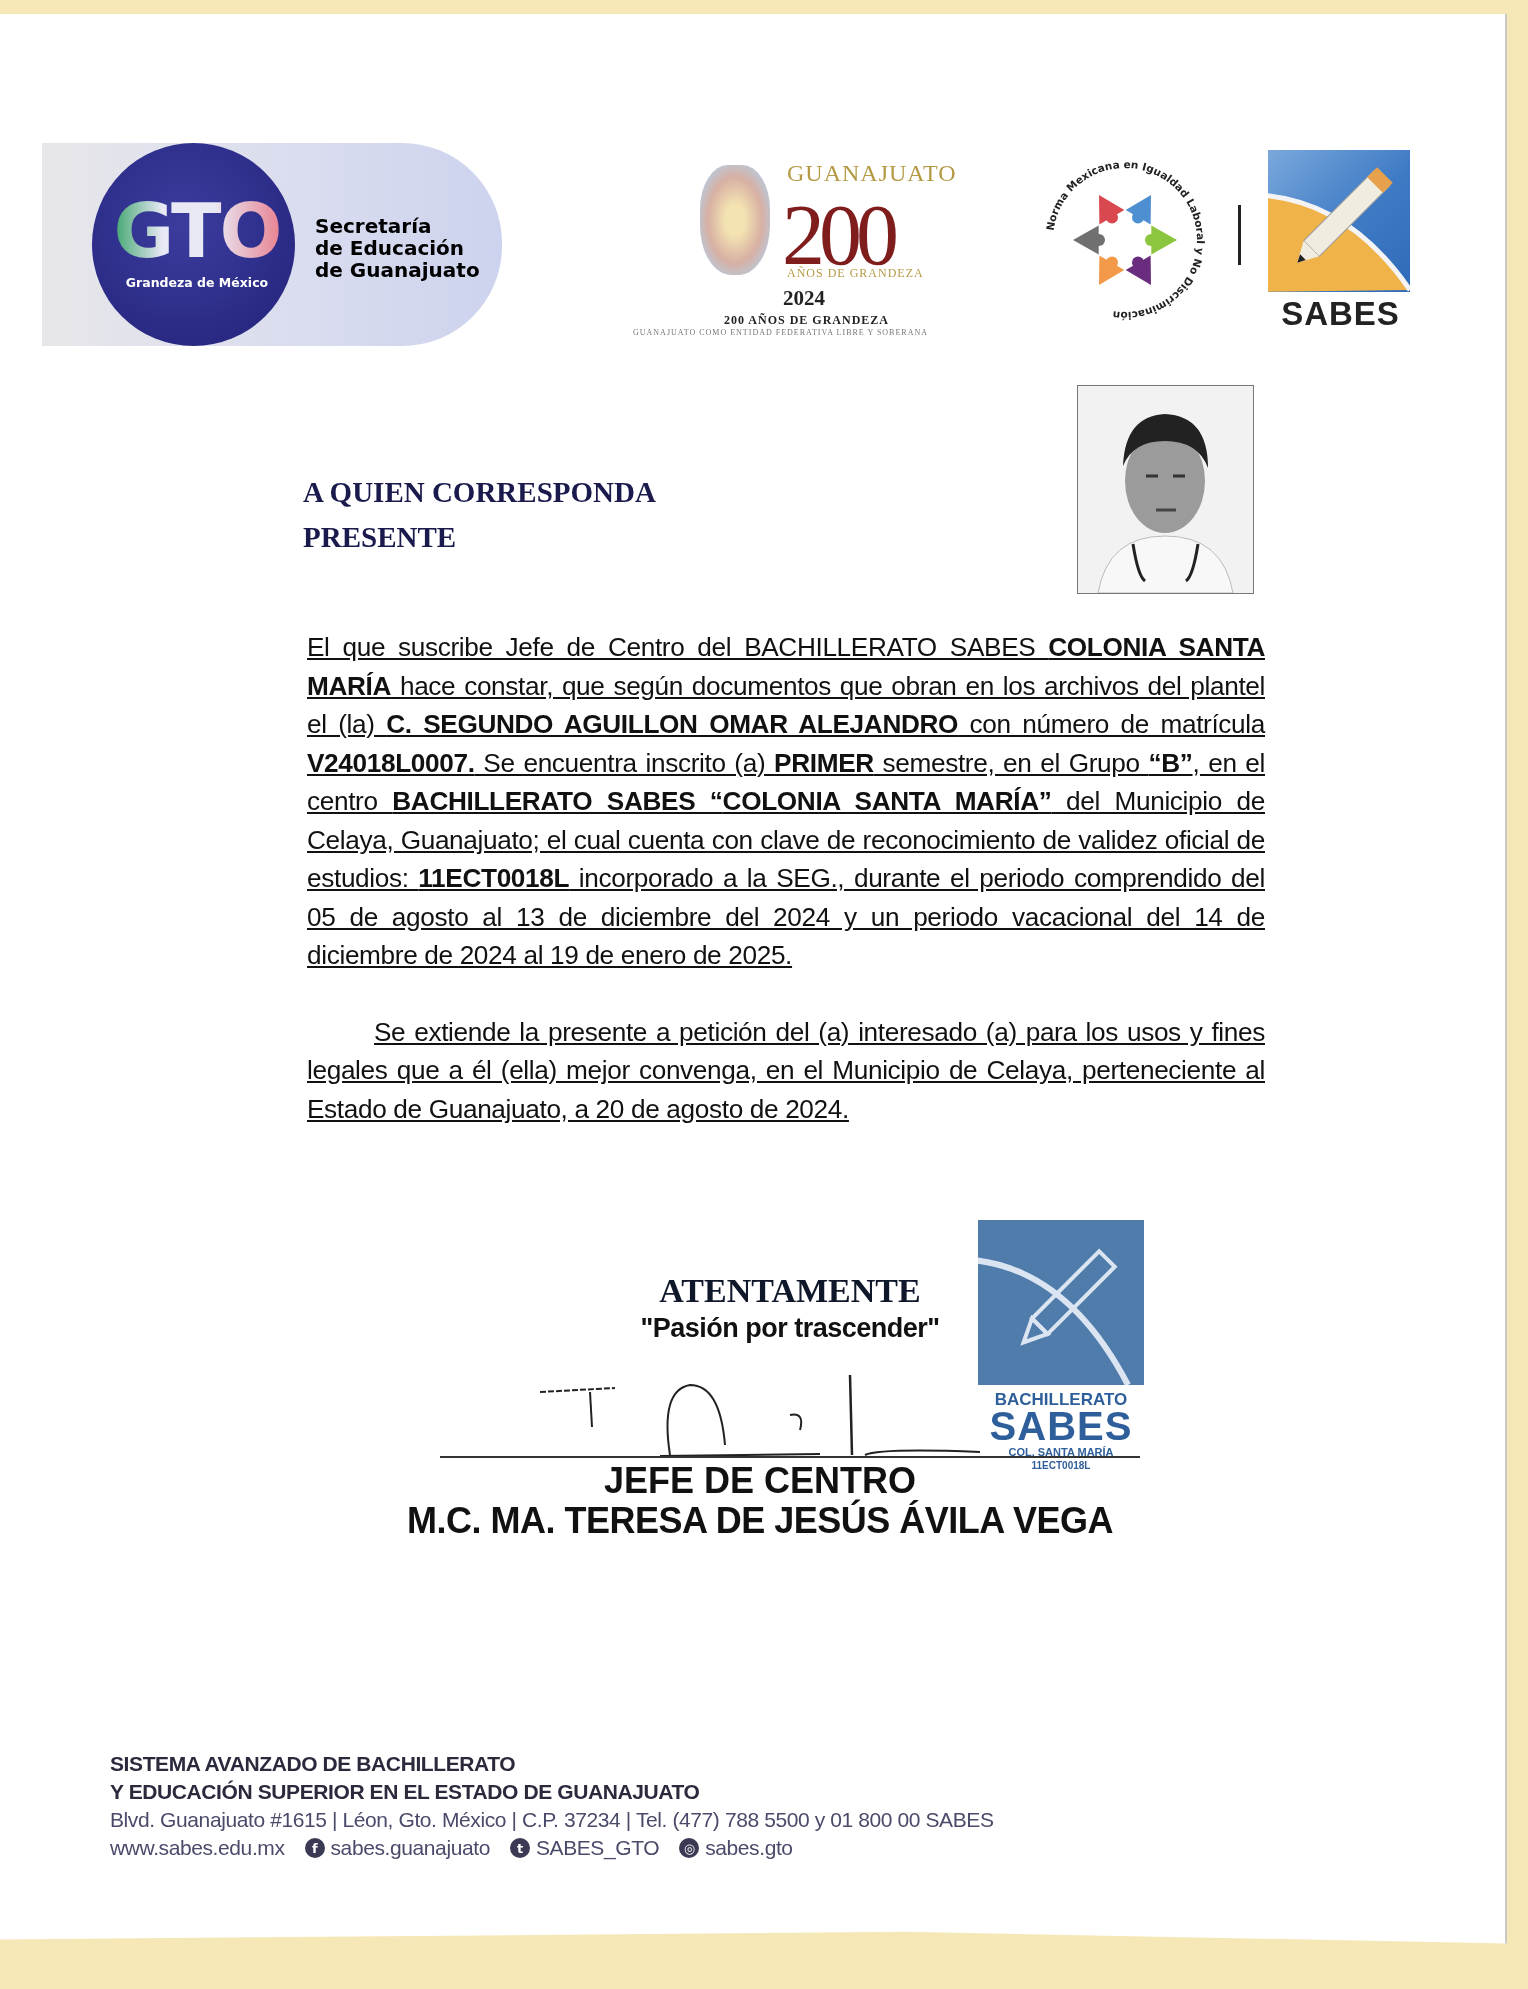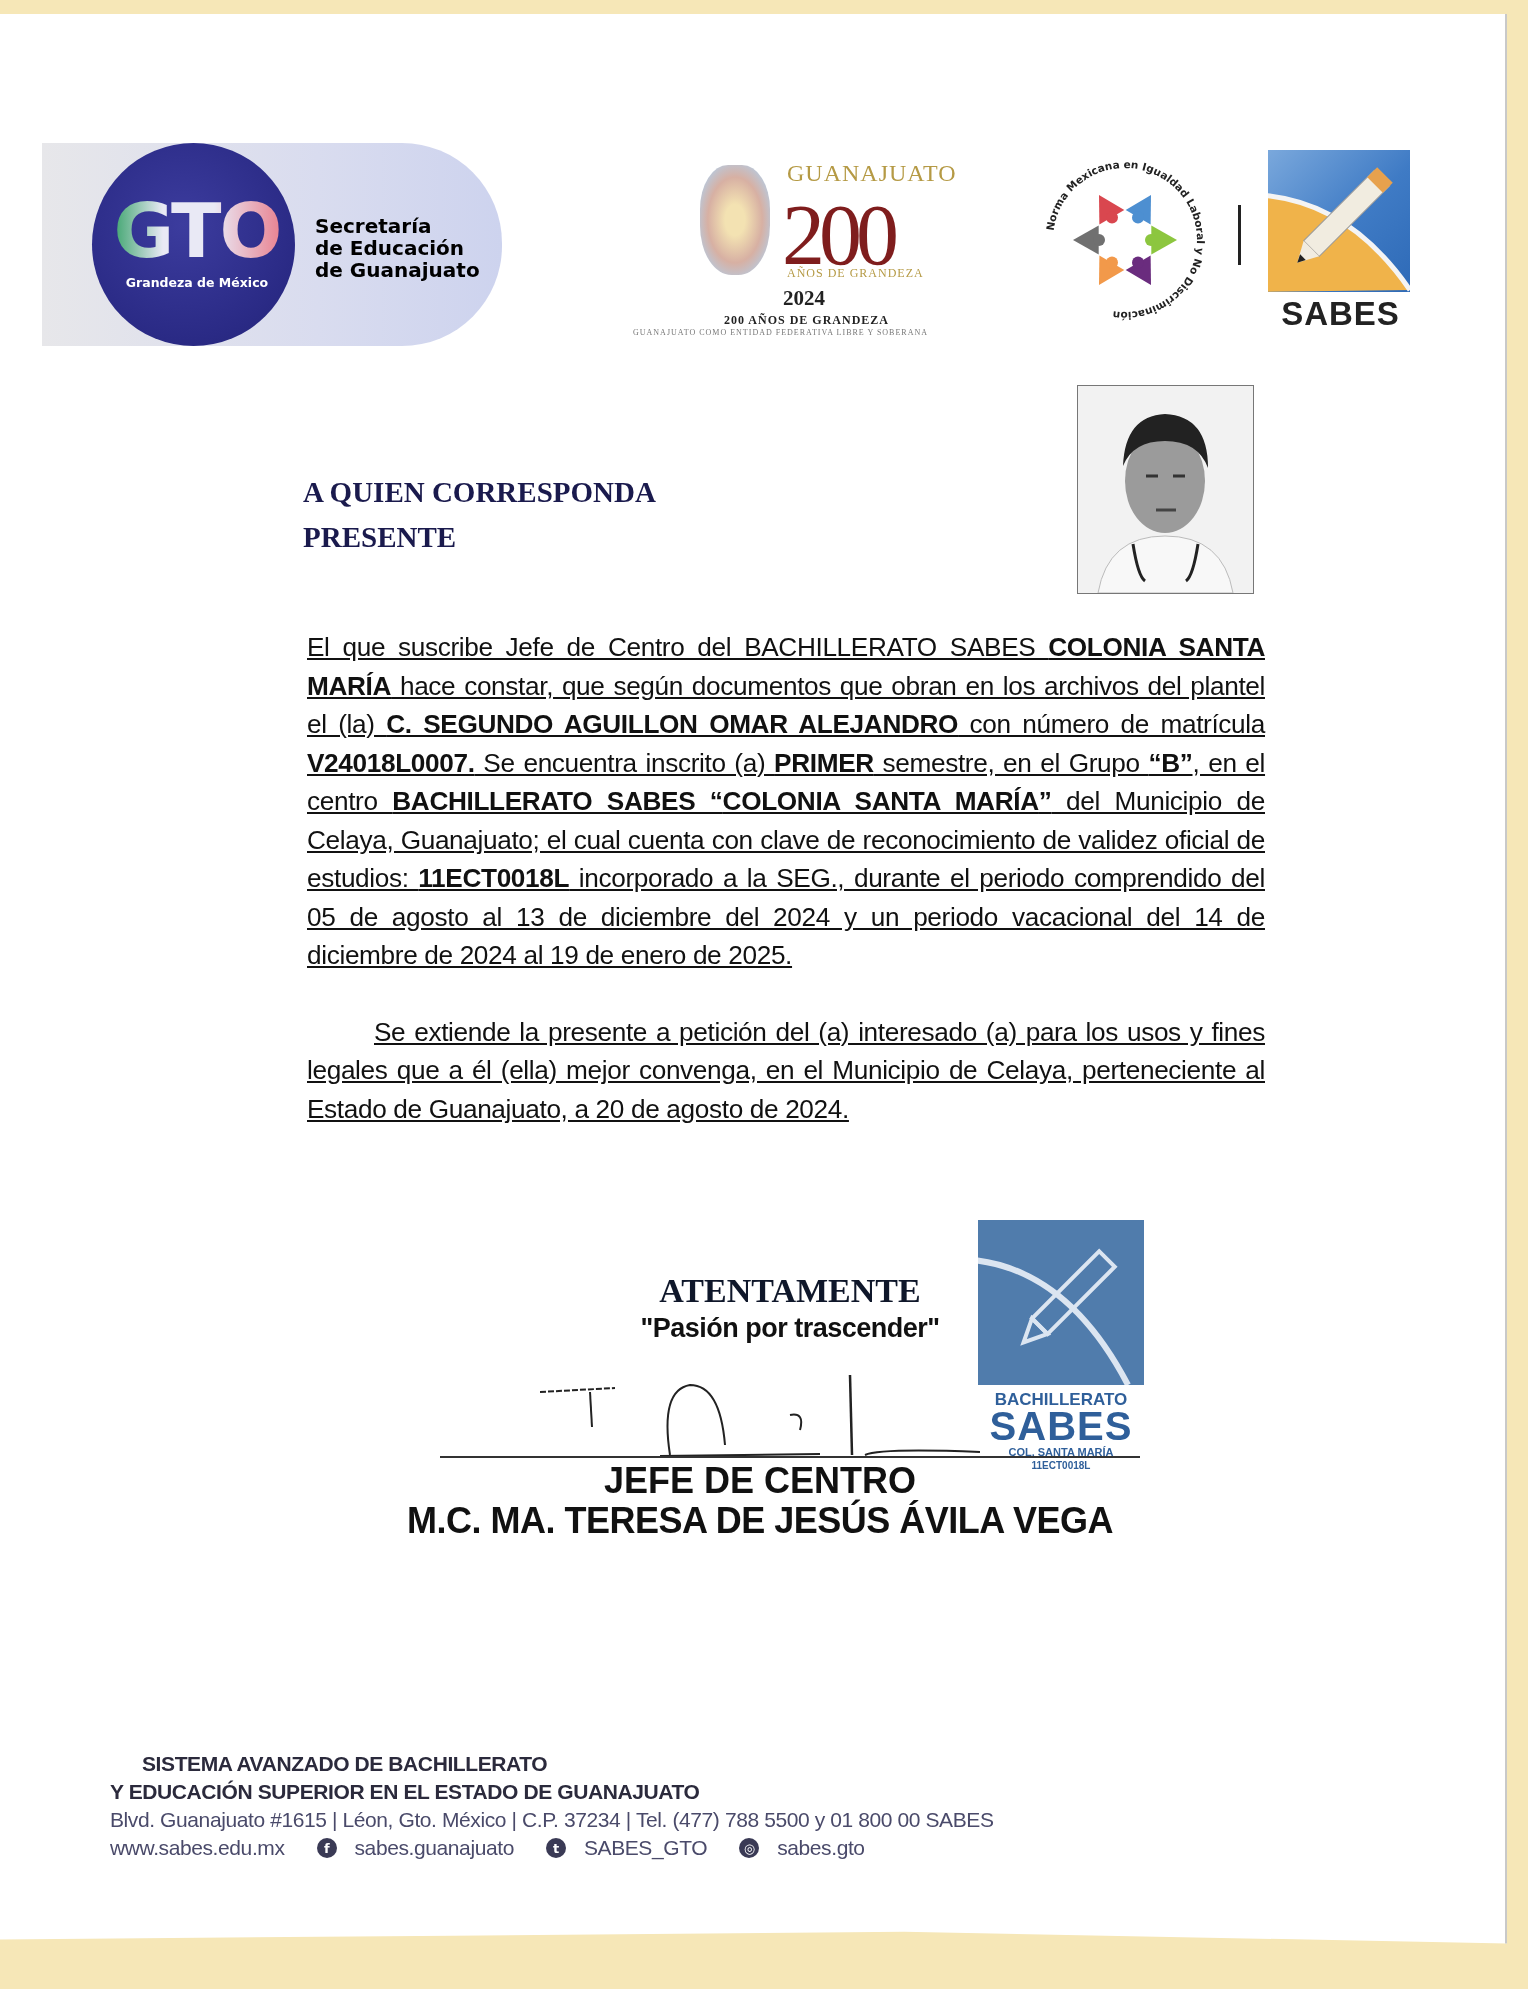--- a/index.html
+++ b/index.html
@@ -93,23 +93,23 @@
   .jefe { left:440px; top:1460px; width:640px; text-align:center; color:#111; font:bold 36px "Liberation Sans", sans-serif; }
   .director { left:370px; top:1500px; width:780px; text-align:center; color:#111; font:bold 36px "Liberation Sans", sans-serif; letter-spacing:-0.5px; }
 
   .stamp { left:978px; top:1220px; width:166px; height:165px; background:#3e6ea4; opacity:0.9; }
   .stamp-b { left:975px; top:1390px; width:172px; text-align:center; color:#2f5f9a; font:bold 17px "Liberation Sans", sans-serif; }
   .stamp-s { left:975px; top:1406px; width:172px; text-align:center; color:#2f5f9a; font:900 40px/1 "Liberation Sans", sans-serif; letter-spacing:1px; }
   .stamp-c { left:975px; top:1446px; width:172px; text-align:center; color:#2f5f9a; font:bold 11px "Liberation Sans", sans-serif; }
   .stamp-e { left:975px; top:1460px; width:172px; text-align:center; color:#2f5f9a; font:bold 10px "Liberation Sans", sans-serif; }
 
   .foot1, .foot2 { left:110px; color:#2b2a3c; font:bold 21px "Liberation Sans", sans-serif; letter-spacing:-0.4px; }
-  .foot1 { top:1752px;margin-left:32px; } .foot2 { top:1780px; }
+  .foot1 { top:1752px; } .foot2 { top:1780px; }
   .foot3 { left:110px; top:1808px; color:#4a4a6a; font:21px "Liberation Sans", sans-serif; letter-spacing:-0.4px; }
-  .foot4 { left:110px; top:1836px; color:#4a4a6a; font:21px "Liberation Sans", sans-serif; letter-spacing:-0.4px; display:flex; align-items:center; gap:18px; }
+  .foot4 { left:110px; top:1836px; color:#4a4a6a; font:21px "Liberation Sans", sans-serif; letter-spacing:-0.4px; display:flex; align-items:center; gap:6px; }
   .soc-icon { display:inline-flex; width:20px; height:20px; border-radius:50%; background:#3a3a55; color:#fff; font:bold 13px "DejaVu Sans", sans-serif; align-items:center; justify-content:center; margin-left:14px; }
 </style>
 </head>
 <body>
 
 <div class="paper"></div>
 
 <div class="abs gto-banner"></div>
 <div class="abs gto-circle"></div>
 <div class="abs gto-text">GTO</div>

